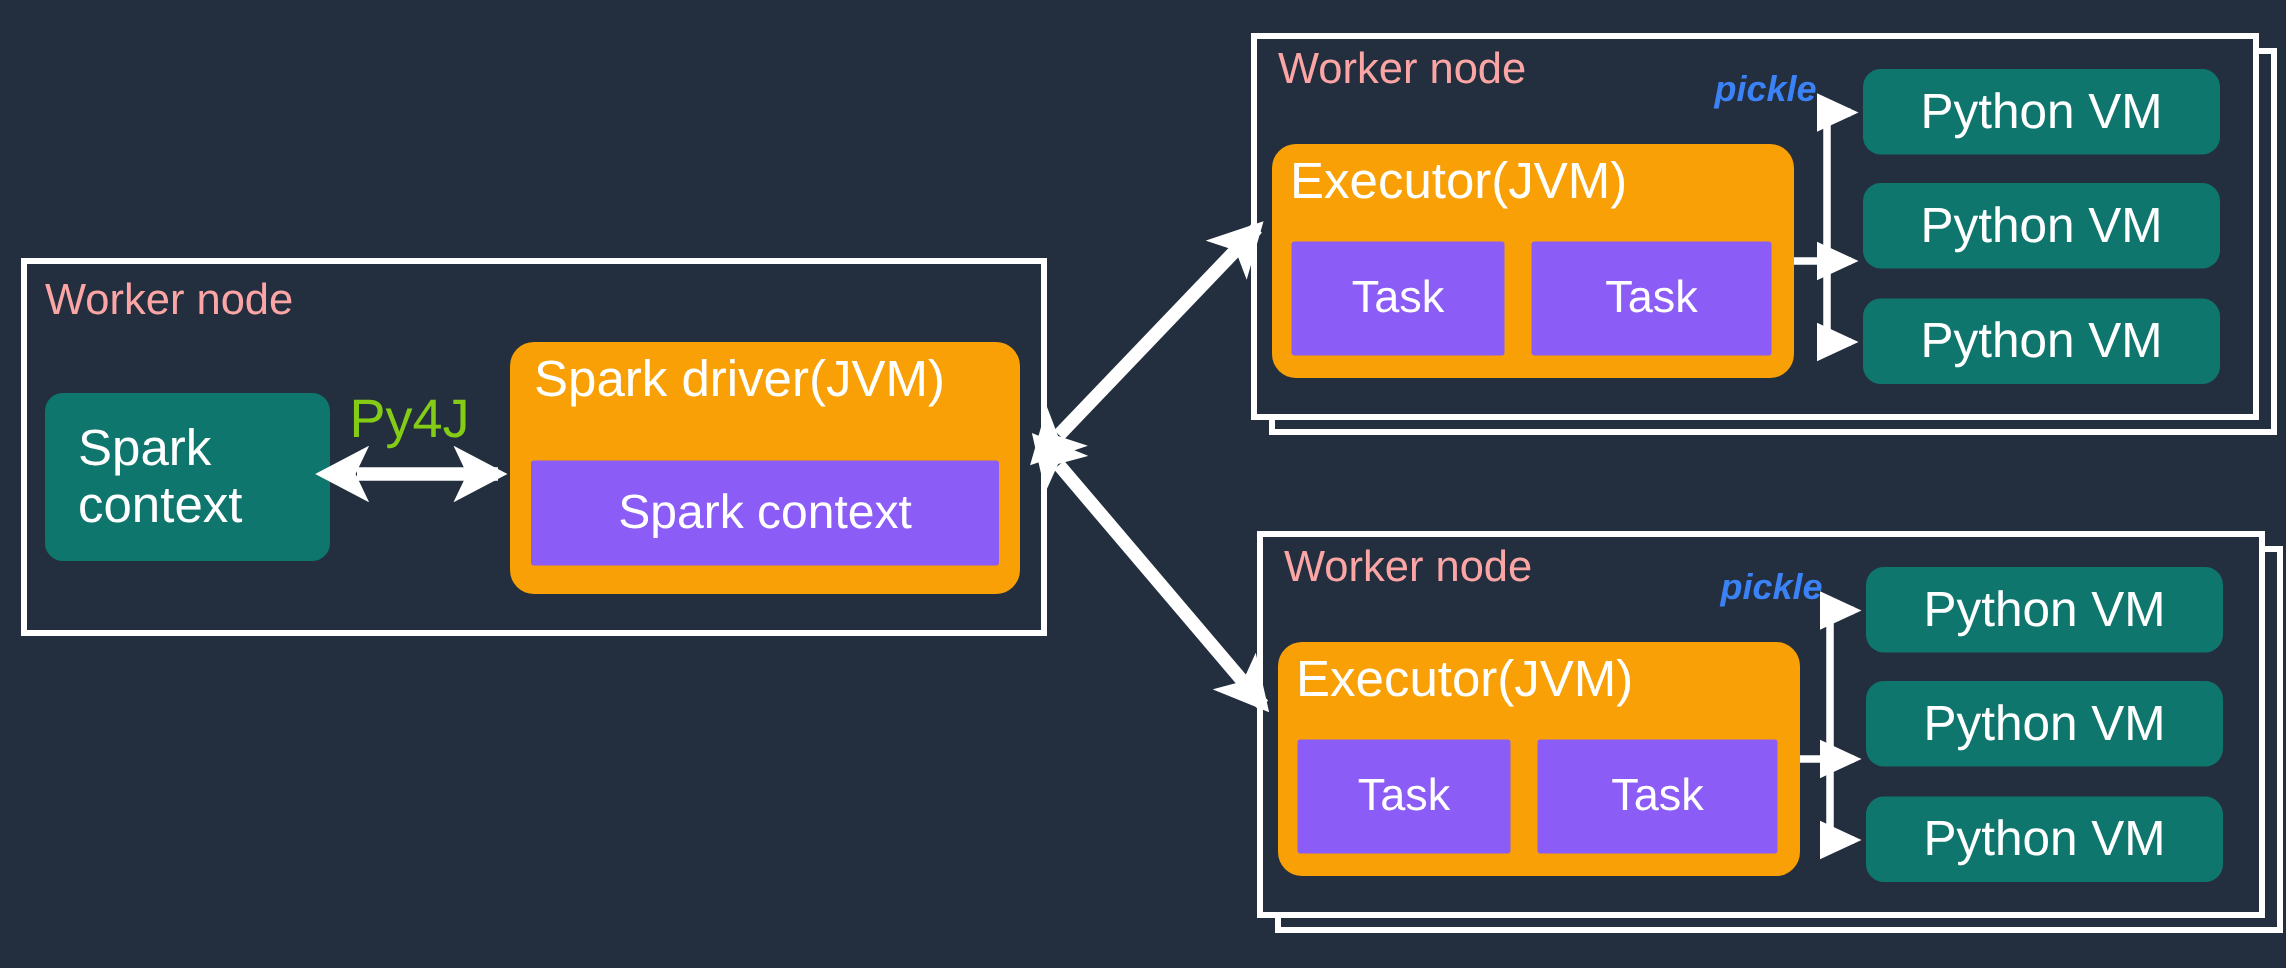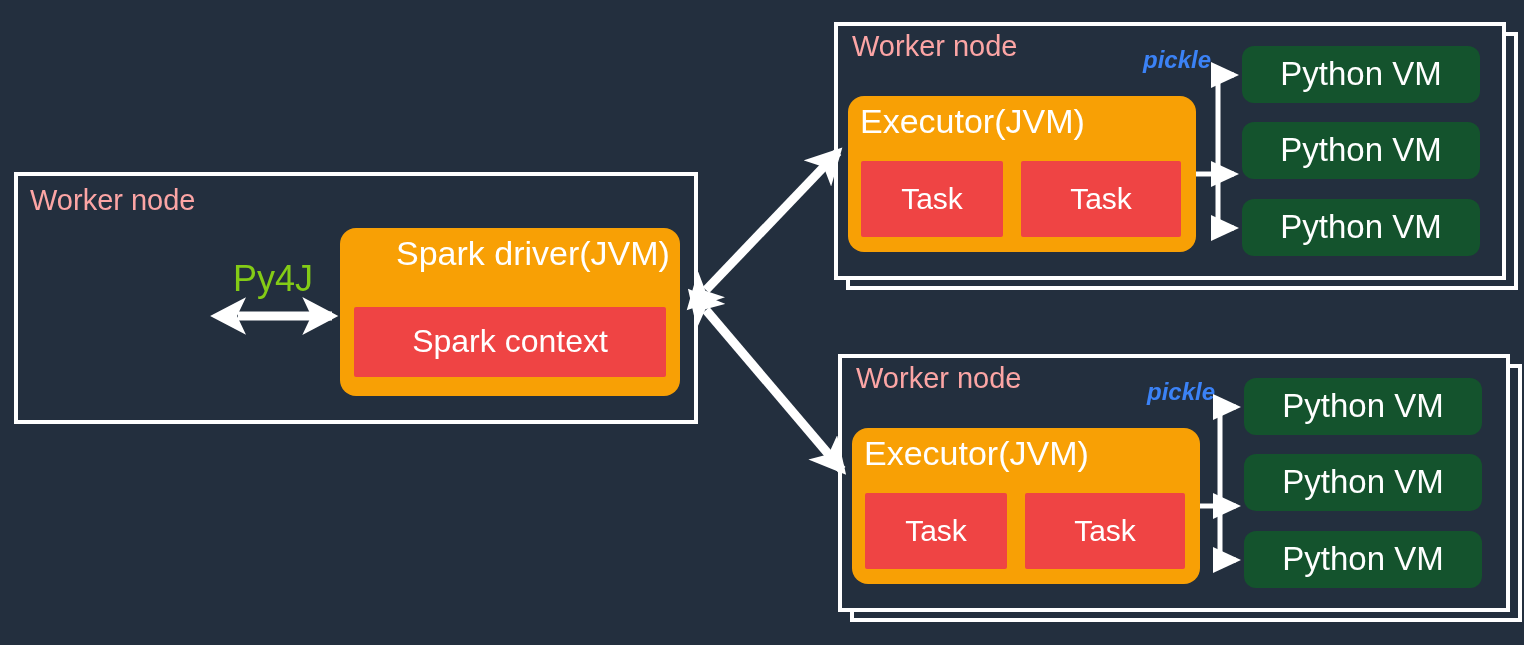--- a/index.html
+++ b/index.html
@@ -47,29 +47,29 @@
     box-sizing: border-box;
     color: #ffffff;
     display: flex;
     align-items: center;
     justify-content: center;
     text-align: center;
     line-height: 1.12;
     white-space: pre-line;
   }
   .green {
-    background: #14532d;
+    background: #0f766e;
     border-radius: 12px;
   }
   .orange-outer {
     background: #f8a005;
     border-radius: 16px;
   }
   .orange-inner {
-    background: #ef4444;
+    background: #8b5cf6;
     border-radius: 2px;
   }
 
   .pickle {
     position: absolute;
     color: #3b82f6;
     font-size: 24px;
     font-style: italic;
     font-weight: bold;
     white-space: nowrap;
@@ -93,25 +93,29 @@
 </style>
 </head>
 <body>
 
 <div id="canvas">
 
   <div class="frame" style="left:14px; top:172px; width:684px; height:252px;"></div>
 
   <div class="node-label" style="left:30px; top:186px;">Worker node</div>
 
+  <div class="box green" style="left:30px; top:262px; width:190px; height:112px; font-size:34px; justify-content:flex-start; padding-left:22px;">
+    <span style="text-align:left;">Spark
+context</span>
+  </div>
 
   <div class="py4j" style="left:233px; top:258px;">Py4J</div>
 
   <div class="box orange-outer" style="left:340px; top:228px; width:340px; height:168px;"></div>
-  <div style="position:absolute; left:356px; top:234px; color:#fff; font-size:34px; white-space:nowrap;margin-left:40px;">Spark driver(JVM)</div>
+  <div style="position:absolute; left:356px; top:234px; color:#fff; font-size:34px; white-space:nowrap;">Spark driver(JVM)</div>
   <div class="box orange-inner" style="left:354px; top:307px; width:312px; height:70px; font-size:32px;">
     <span>Spark context</span>
   </div>
 
   <div class="frame-back" style="left:846px; top:32px; width:672px; height:258px;"></div>
   <div class="frame" style="left:834px; top:22px; width:672px; height:258px; background:#232f3e;"></div>
 
   <div class="node-label" style="left:852px; top:32px;">Worker node</div>
 
   <div class="box orange-outer" style="left:848px; top:96px; width:348px; height:156px;"></div>

